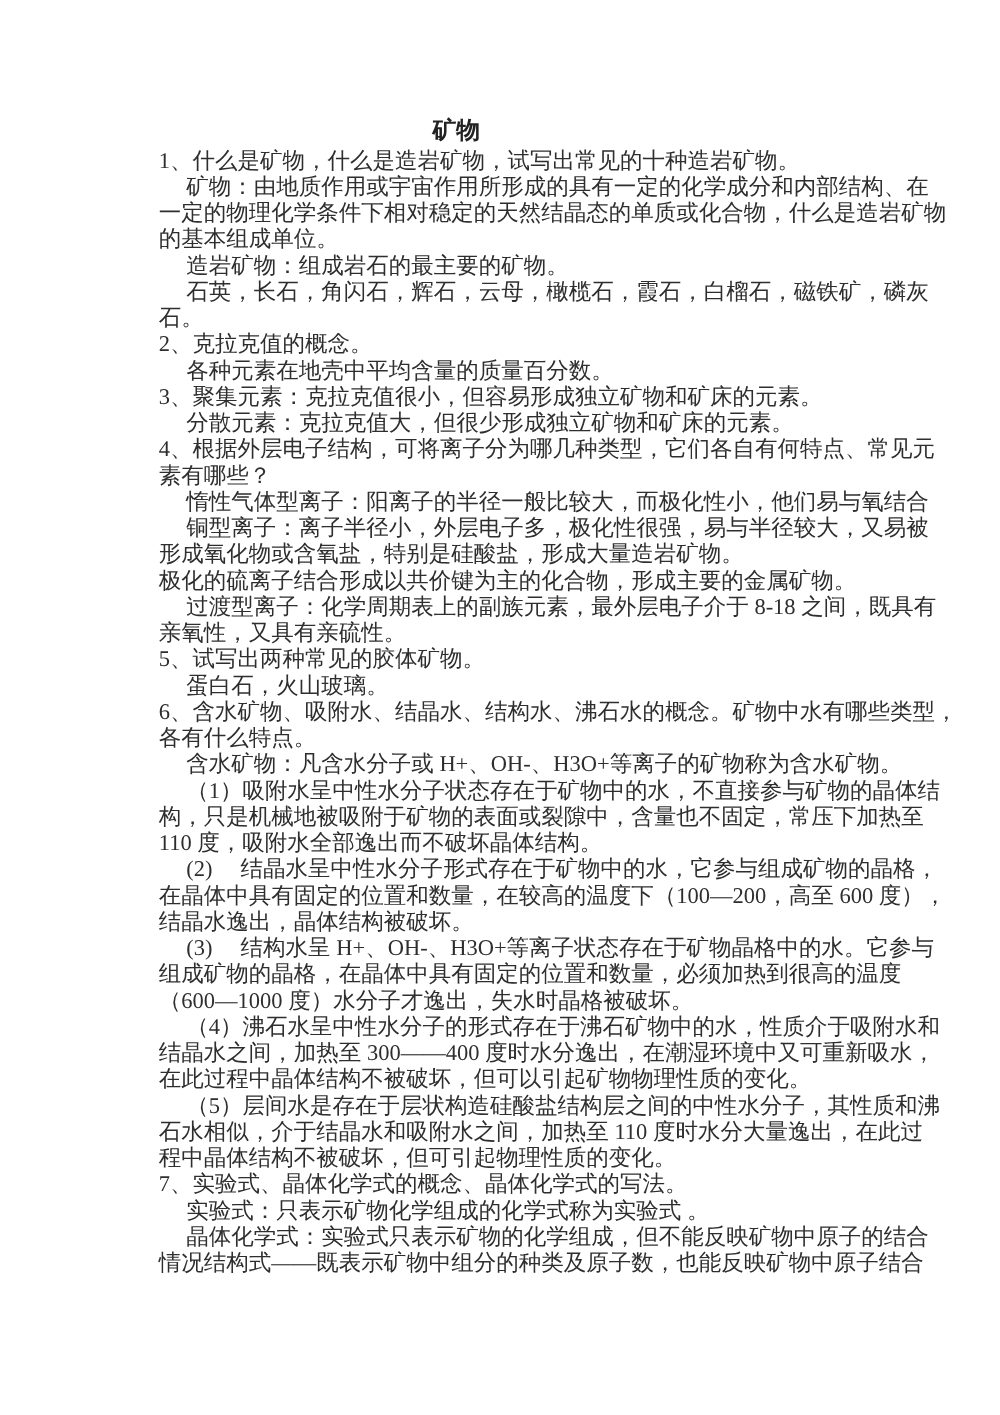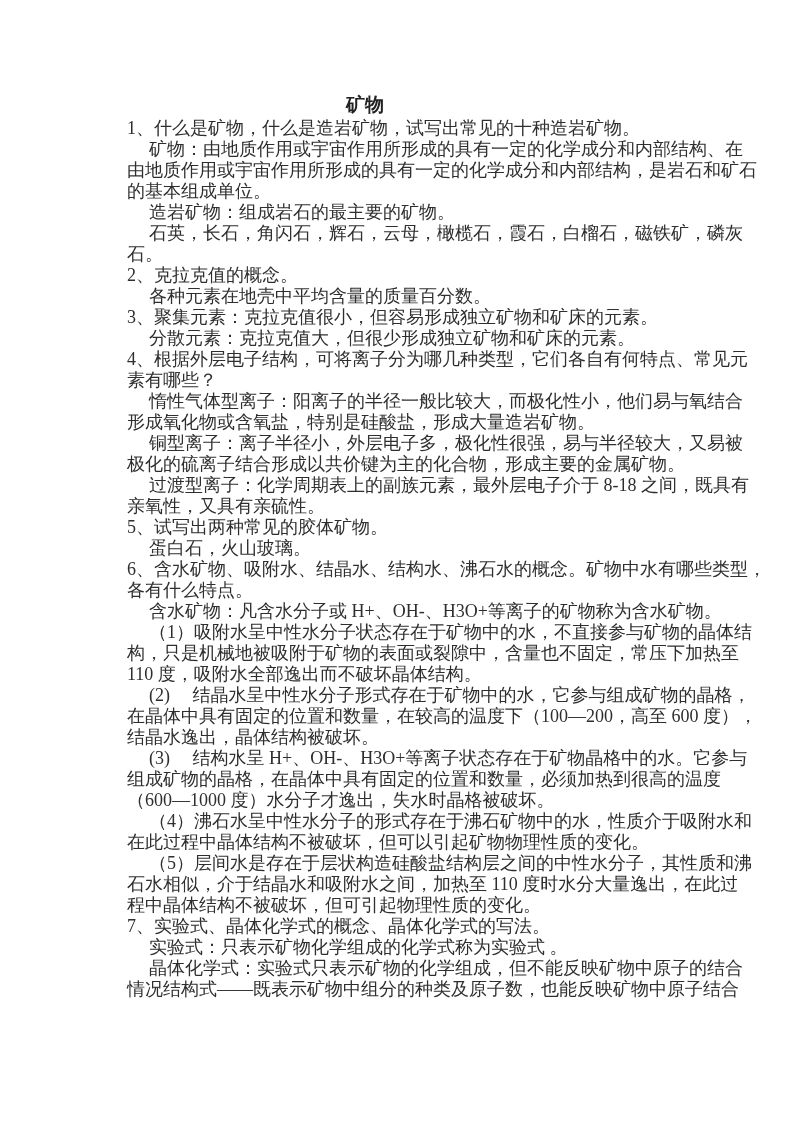--- a/index.html
+++ b/index.html
@@ -45,52 +45,53 @@
 </style>
 </head>
 <body>
 
 <div class="page">
   <div class="content">
     <div class="doc-title">矿物</div>
     <div id="doc-body">
         <div class="line">1、什么是矿物，什么是造岩矿物，试写出常见的十种造岩矿物。</div>
         <div class="line i1">矿物：由地质作用或宇宙作用所形成的具有一定的化学成分和内部结构、在</div>
-        <div class="line">由地质作用或宇宙作用所形成的具有一定的化学成分和内部结构，是岩石和矿石</div>
+        <div class="line">一定的物理化学条件下相对稳定的天然结晶态的单质或化合物，什么是造岩矿物</div>
         <div class="line">的基本组成单位。</div>
         <div class="line i1">造岩矿物：组成岩石的最主要的矿物。</div>
         <div class="line i1">石英，长石，角闪石，辉石，云母，橄榄石，霞石，白榴石，磁铁矿，磷灰</div>
         <div class="line">石。</div>
         <div class="line">2、克拉克值的概念。</div>
         <div class="line i1">各种元素在地壳中平均含量的质量百分数。</div>
         <div class="line">3、聚集元素：克拉克值很小，但容易形成独立矿物和矿床的元素。</div>
         <div class="line i1">分散元素：克拉克值大，但很少形成独立矿物和矿床的元素。</div>
         <div class="line">4、根据外层电子结构，可将离子分为哪几种类型，它们各自有何特点、常见元</div>
         <div class="line">素有哪些？</div>
         <div class="line i1">惰性气体型离子：阳离子的半径一般比较大，而极化性小，他们易与氧结合</div>
+        <div class="line i1">铜型离子：离子半径小，外层电子多，极化性很强，易与半径较大，又易被</div>
         <div class="line">形成氧化物或含氧盐，特别是硅酸盐，形成大量造岩矿物。</div>
-        <div class="line i1">铜型离子：离子半径小，外层电子多，极化性很强，易与半径较大，又易被</div>
         <div class="line">极化的硫离子结合形成以共价键为主的化合物，形成主要的金属矿物。</div>
         <div class="line i1">过渡型离子：化学周期表上的副族元素，最外层电子介于 8-18 之间，既具有</div>
         <div class="line">亲氧性，又具有亲硫性。</div>
         <div class="line">5、试写出两种常见的胶体矿物。</div>
         <div class="line i1">蛋白石，火山玻璃。</div>
         <div class="line">6、含水矿物、吸附水、结晶水、结构水、沸石水的概念。矿物中水有哪些类型，</div>
         <div class="line">各有什么特点。</div>
         <div class="line i1">含水矿物：凡含水分子或 H+、OH-、H3O+等离子的矿物称为含水矿物。</div>
         <div class="line i1">（1）吸附水呈中性水分子状态存在于矿物中的水，不直接参与矿物的晶体结</div>
         <div class="line">构，只是机械地被吸附于矿物的表面或裂隙中，含量也不固定，常压下加热至</div>
         <div class="line">110 度，吸附水全部逸出而不破坏晶体结构。</div>
         <div class="line i1">(2)　 结晶水呈中性水分子形式存在于矿物中的水，它参与组成矿物的晶格，</div>
         <div class="line">在晶体中具有固定的位置和数量，在较高的温度下（100—200，高至 600 度），</div>
         <div class="line">结晶水逸出，晶体结构被破坏。</div>
         <div class="line i1">(3)　 结构水呈 H+、OH-、H3O+等离子状态存在于矿物晶格中的水。它参与</div>
         <div class="line">组成矿物的晶格，在晶体中具有固定的位置和数量，必须加热到很高的温度</div>
         <div class="line">（600—1000 度）水分子才逸出，失水时晶格被破坏。</div>
         <div class="line i1">（4）沸石水呈中性水分子的形式存在于沸石矿物中的水，性质介于吸附水和</div>
+        <div class="line">结晶水之间，加热至 300——400 度时水分逸出，在潮湿环境中又可重新吸水，</div>
         <div class="line">在此过程中晶体结构不被破坏，但可以引起矿物物理性质的变化。</div>
         <div class="line i1">（5）层间水是存在于层状构造硅酸盐结构层之间的中性水分子，其性质和沸</div>
         <div class="line">石水相似，介于结晶水和吸附水之间，加热至 110 度时水分大量逸出，在此过</div>
         <div class="line">程中晶体结构不被破坏，但可引起物理性质的变化。</div>
         <div class="line">7、实验式、晶体化学式的概念、晶体化学式的写法。</div>
         <div class="line i1">实验式：只表示矿物化学组成的化学式称为实验式 。</div>
         <div class="line i1">晶体化学式：实验式只表示矿物的化学组成，但不能反映矿物中原子的结合</div>
         <div class="line">情况结构式——既表示矿物中组分的种类及原子数，也能反映矿物中原子结合</div>
       </div>
   </div>

